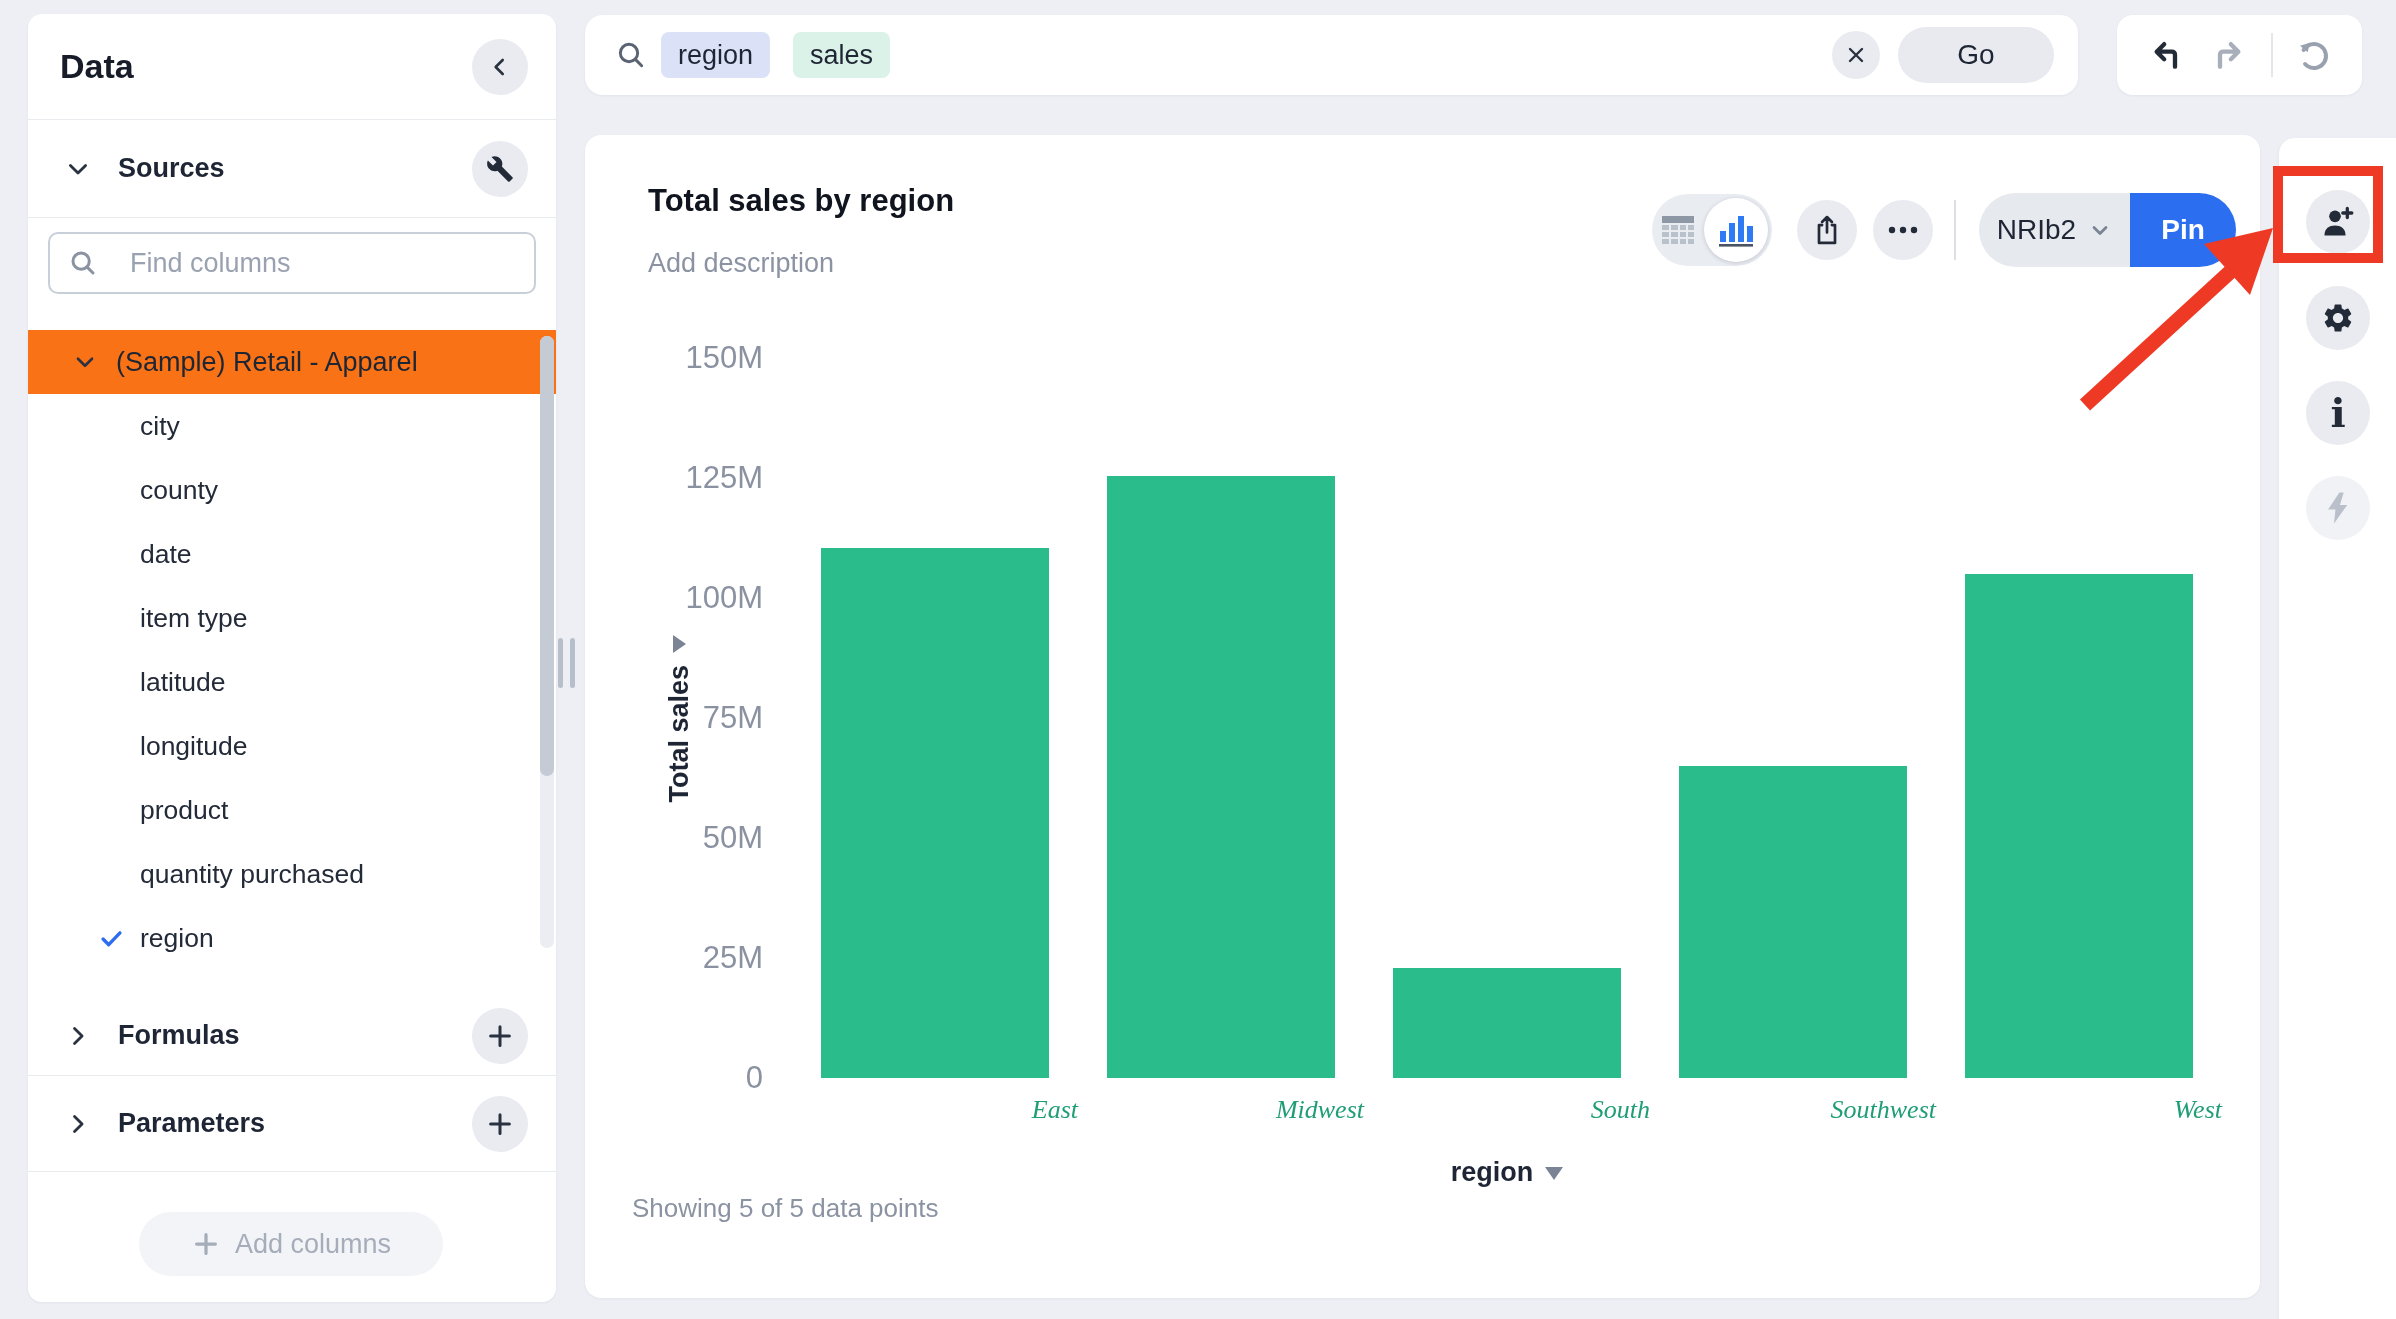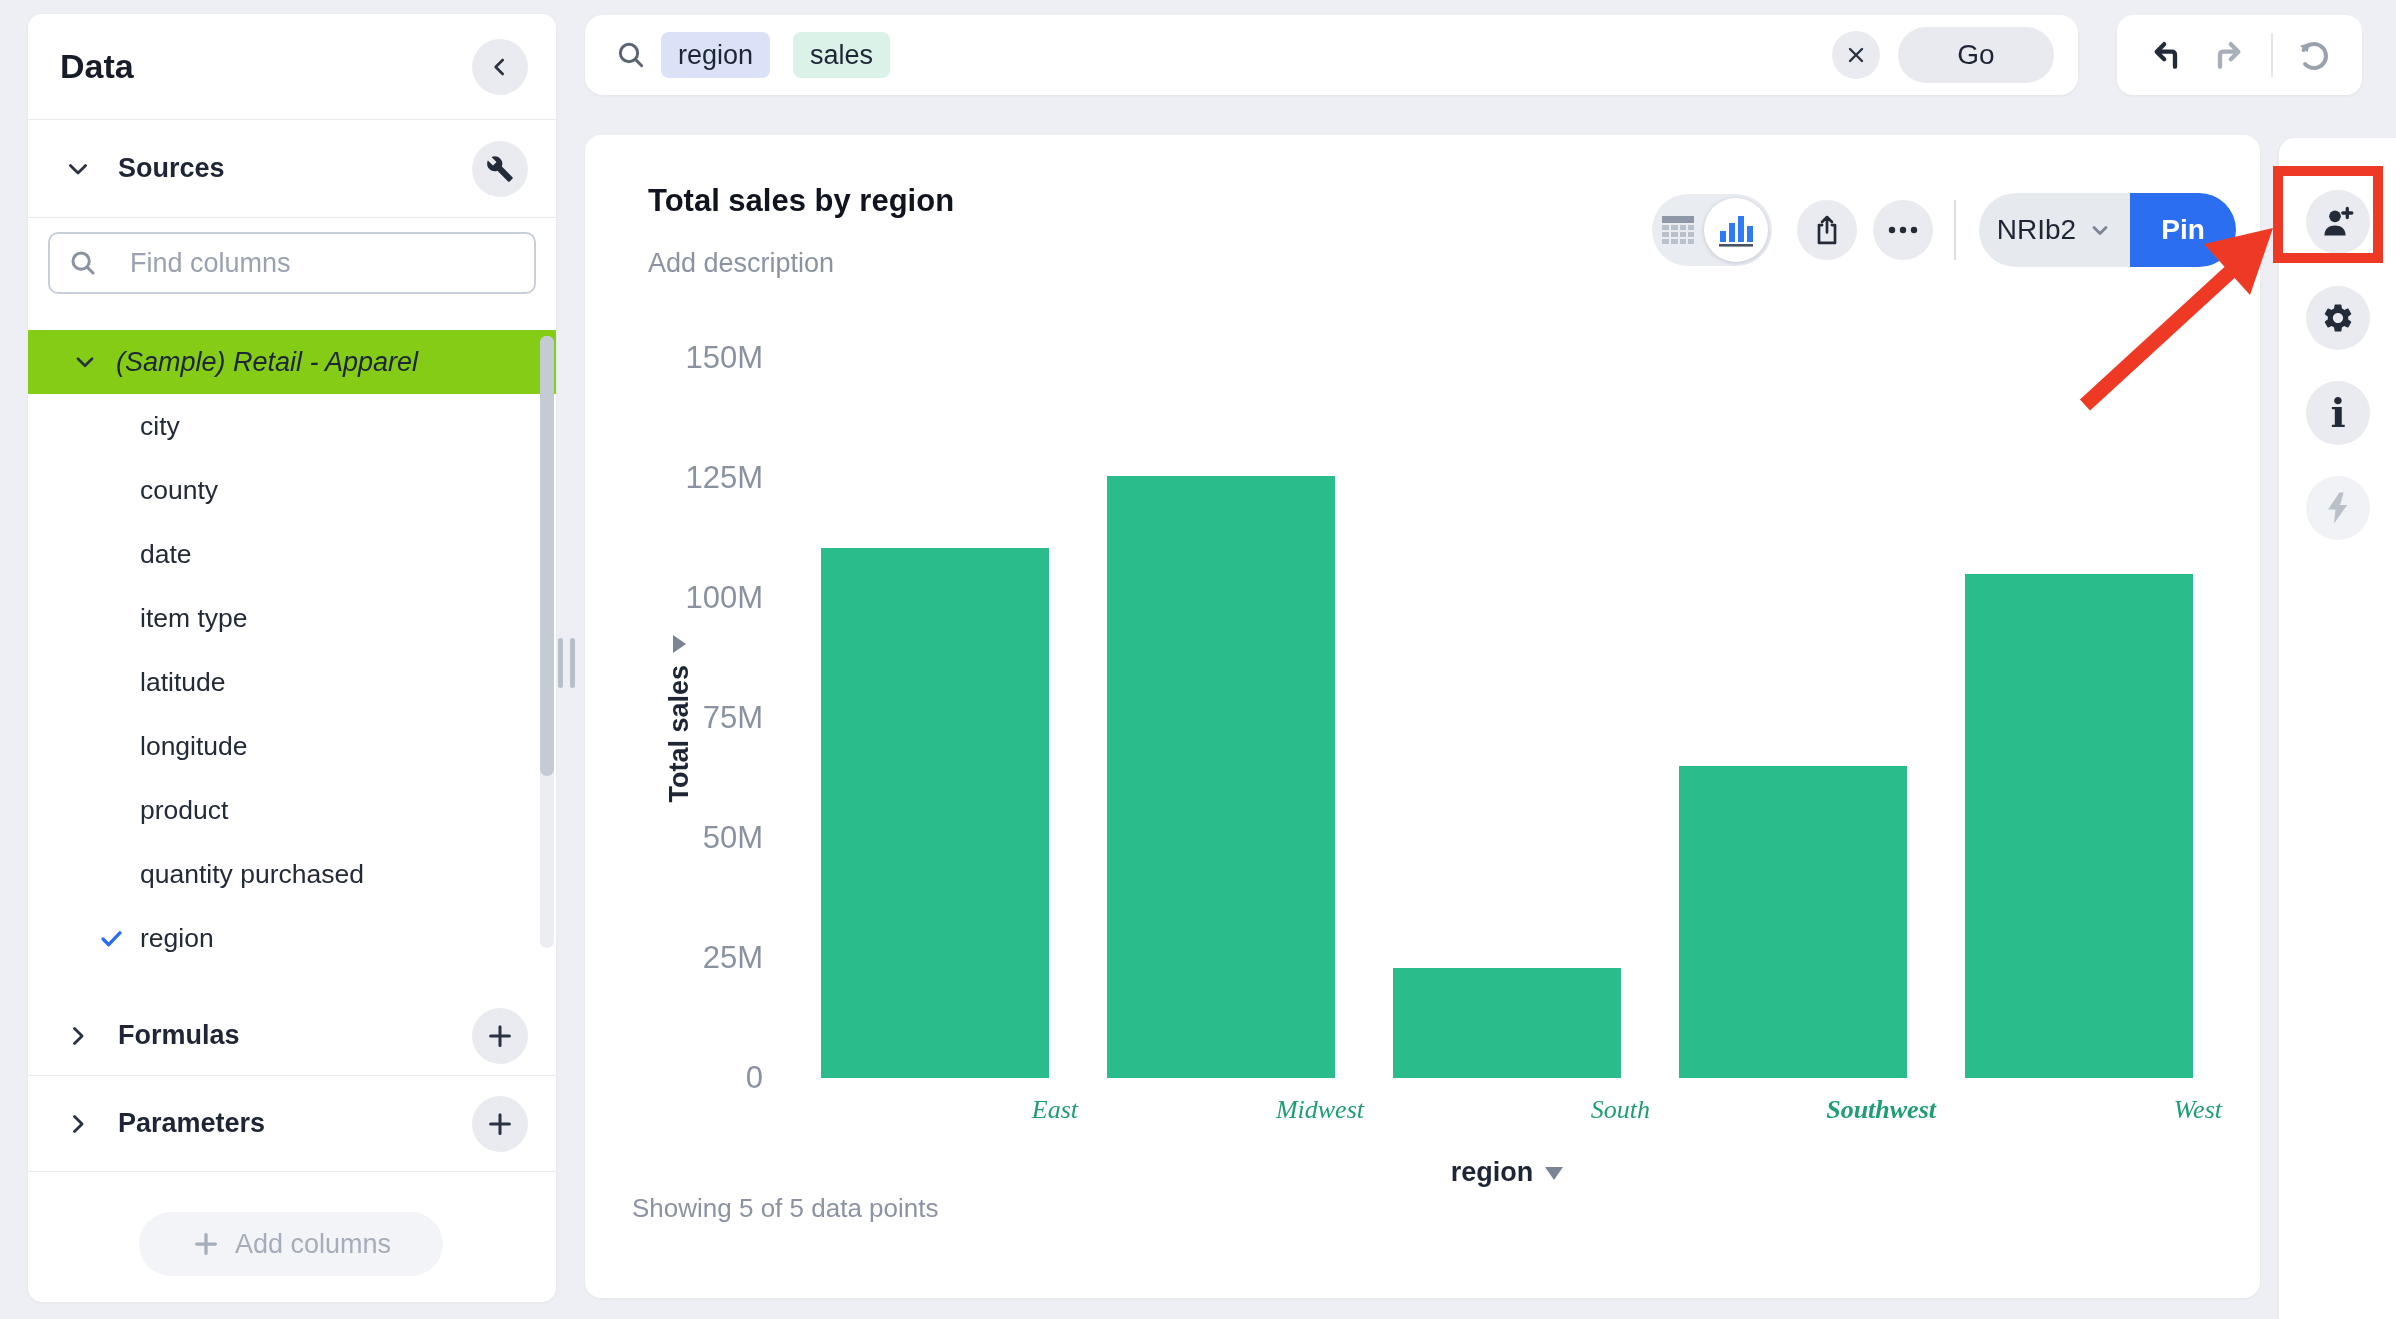--- a/index.html
+++ b/index.html
@@ -17,21 +17,21 @@
   .sidebar { position:absolute; left:28px; top:14px; width:528px; height:1288px; border-radius:14px; }
   .sb-header { position:absolute; left:0; top:0; width:100%; height:106px; display:flex; align-items:center; padding:0 28px 0 32px; border-bottom:1px solid #e8eaee; }
   .sb-header h1 { font-size:34px; font-weight:700; color:#171c28; flex:1; }
   .sb-row { position:absolute; left:0; width:100%; display:flex; align-items:center; padding:0 28px 0 36px; }
   .sb-row .lbl { font-size:27px; font-weight:700; color:#1e2534; margin-left:26px; flex:1; }
   .sources-row { top:106px; height:98px; border-bottom:1px solid #e8eaee; }
   .find-wrap { position:absolute; left:20px; right:20px; top:218px; height:62px; border:2px solid #c9cfd9; border-radius:10px; display:flex; align-items:center; padding:0 18px; background:#fff; }
   .find-wrap input { border:none; outline:none; font-size:27px; margin-left:32px; width:100%; font-family:"Liberation Sans",sans-serif; color:#232a38; }
   .find-wrap input::placeholder { color:#9aa2b1; }
   .source-tree { position:absolute; left:0; top:302px; width:100%; height:660px; overflow:hidden; }
-  .source-header { margin-top:14px; height:64px; background:#84cc16; display:flex; align-items:center; padding-left:44px; cursor:pointer;font-style:italic; }
+  .source-header { margin-top:14px; height:64px; background:#f97316; display:flex; align-items:center; padding-left:44px; cursor:pointer; }
   .source-header .lbl { font-size:27px; font-weight:500; color:#1e2534; margin-left:18px; }
   .col-row { height:64px; display:flex; align-items:center; padding-left:112px; position:relative; font-size:26.5px; color:#232a38; cursor:pointer; }
   .col-row .chk { position:absolute; left:70px; top:19px; }
   .sb-scrollbar { position:absolute; left:512px; top:322px; width:14px; height:612px; border-radius:7px; background:#ebedf2; }
   .sb-thumb { position:absolute; left:0; top:0; width:14px; height:440px; border-radius:7px; background:#c4cbd5; }
   .formulas-row { top:982px; height:79px; }
   .parameters-row { top:1061px; height:97px; border-top:1px solid #e8eaee; border-bottom:1px solid #e8eaee; }
   .add-cols { position:absolute; left:111px; top:1198px; width:304px; height:64px; border:none; border-radius:32px; background:#f3f4f7; color:#a6adba; font-size:27px; font-family:"Liberation Sans",sans-serif; display:flex; align-items:center; justify-content:center; gap:14px; cursor:pointer; }
 
   .grip { position:absolute; left:558px; top:638px; width:20px; height:50px; display:flex; gap:7px; cursor:col-resize; }
@@ -370,21 +370,21 @@
           <div class="bar" style="height: 312px; background: rgb(42, 189, 139);"></div>
         </div>
         <div class="slot">
           <div class="bar" style="height: 504px; background: rgb(42, 189, 139);"></div>
         </div>
       </div>
     <div id="xlabels">
         <div class="xlabel" style="color: rgb(31, 158, 118);">East</div>
         <div class="xlabel" style="color: rgb(31, 158, 118);">Midwest</div>
         <div class="xlabel" style="color: rgb(31, 158, 118);">South</div>
-        <div class="xlabel" style="color: rgb(31, 158, 118); font-weight: bold;">Southwest</div>
+        <div class="xlabel" style="color: rgb(31, 158, 118);">Southwest</div>
         <div class="xlabel" style="color: rgb(31, 158, 118);">West</div>
       </div>
     <div class="axis-x"><span>region</span><span class="caret-down"></span></div>
     <div class="ca-footer">Showing 5 of 5 data points</div>
   </main>
 
   <div class="right-rail">
     <button class="rail-btn" style="top:52px;">
       <span>
         <svg width="36" height="36" viewBox="0 0 24 24">

